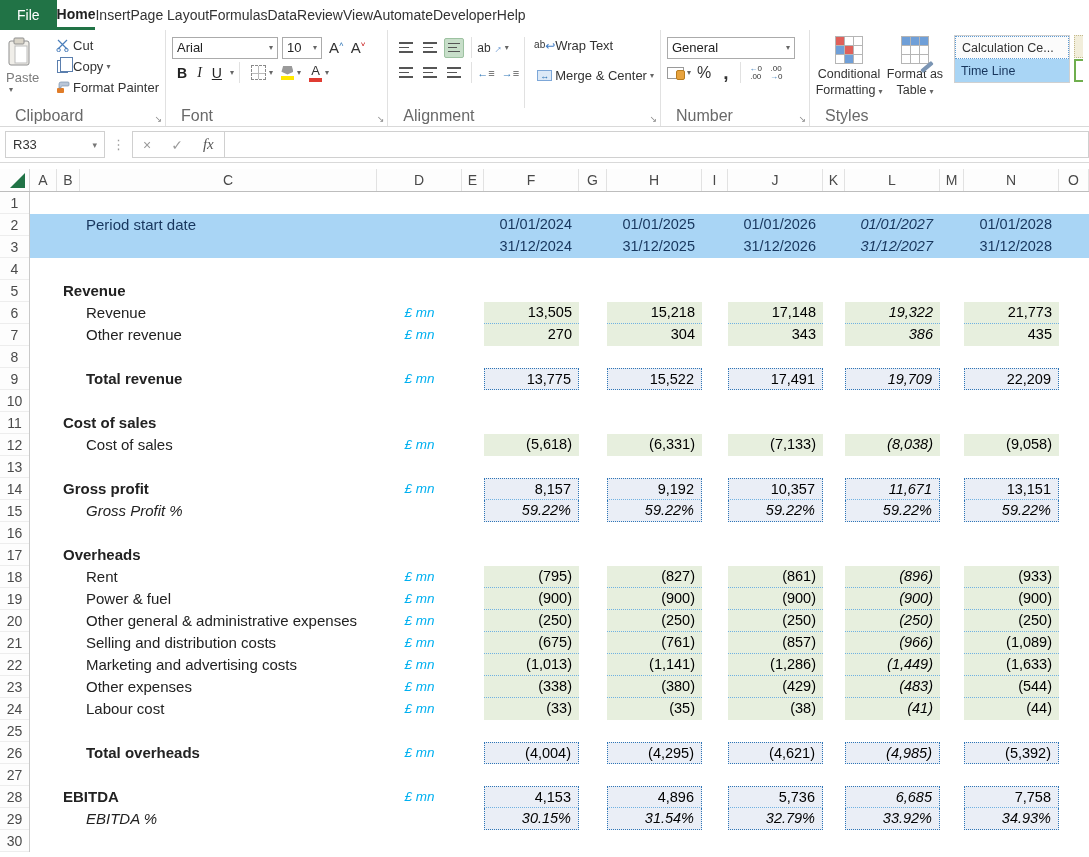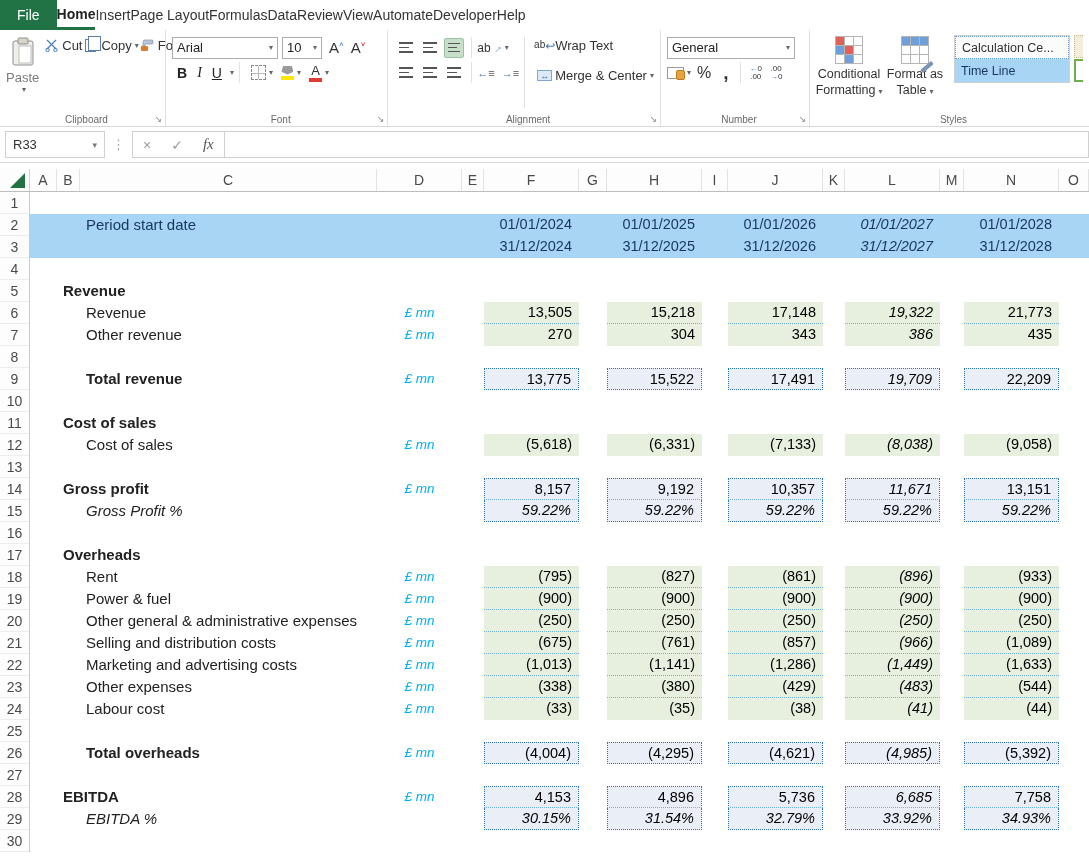--- a/index.html
+++ b/index.html
@@ -9,29 +9,29 @@
 
   
   .tabbar{display:flex;height:30px;background:#fff;font-size:14px;align-items:stretch;}
   .tab{display:flex;align-items:center;padding:0 0;color:#333;cursor:default;}
   .tab.file{background:#217346;color:#fff;padding:0 17px;}
   .tab.active{border-bottom:3px solid #217346;font-weight:700;padding-bottom:0px;color:#222;}
 
   
   .ribbon{display:flex;height:97px;background:#fff;border-bottom:1px solid #d9d9d9;position:relative;}
   .rgroup{position:relative;border-right:1px solid #e1e1e1;padding:5px 6px 16px 6px;display:flex;}
-  .glabel{position:absolute;bottom:1px;left:4px;width:100%;text-align:center;font-size:10px;color:#696969;}
+  .glabel{position:absolute;bottom:1px;left:15px;width:100%;font-size:16px;color:#696969;}
   .glauncher{position:absolute;right:3px;bottom:2px;font-size:9px;color:#8a8a8a;}
   .cv{color:#666;font-size:8px;margin-left:3px;}
   .vsep{width:1px;background:#e1e1e1;margin:2px 5px;align-self:stretch;display:inline-block;}
 
   
   .g-clipboard{width:166px;}
-  .paste-btn{width:48px;display:flex;flex-direction:column;align-items:center;color:#7c7c7c;font-size:13px;padding-top:2px;}
-  .clip-col{display:flex;justify-content:flex-start;margin-left:4px;font-size:13px;color:#333;}
+  .paste-btn{width:48px;display:flex;flex-direction:column;color:#7c7c7c;font-size:13px;padding-top:2px;}
+  .clip-col{display:flex;flex-direction:column;justify-content:flex-start;margin-left:4px;font-size:13px;color:#333;}
   .small-btn{display:flex;align-items:center;height:21px;white-space:nowrap;}
   .small-btn .ic{width:17px;display:inline-flex;justify-content:center;margin-right:2px;}
   .copy-ic{width:11px;height:13px;border:1px solid #5b7fae;background:#fff;position:relative;display:inline-block;}
   .copy-ic::after{content:"";position:absolute;left:2px;top:-4px;width:11px;height:13px;border:1px solid #5b7fae;background:#fff;}
 
   
   .g-font{width:230px;flex-direction:column;}
   .frow{display:flex;align-items:center;height:25px;}
   .combo{border:1px solid #ababab;height:22px;display:flex;align-items:center;justify-content:space-between;
          padding:0 4px;font-size:13px;background:#fff;}

